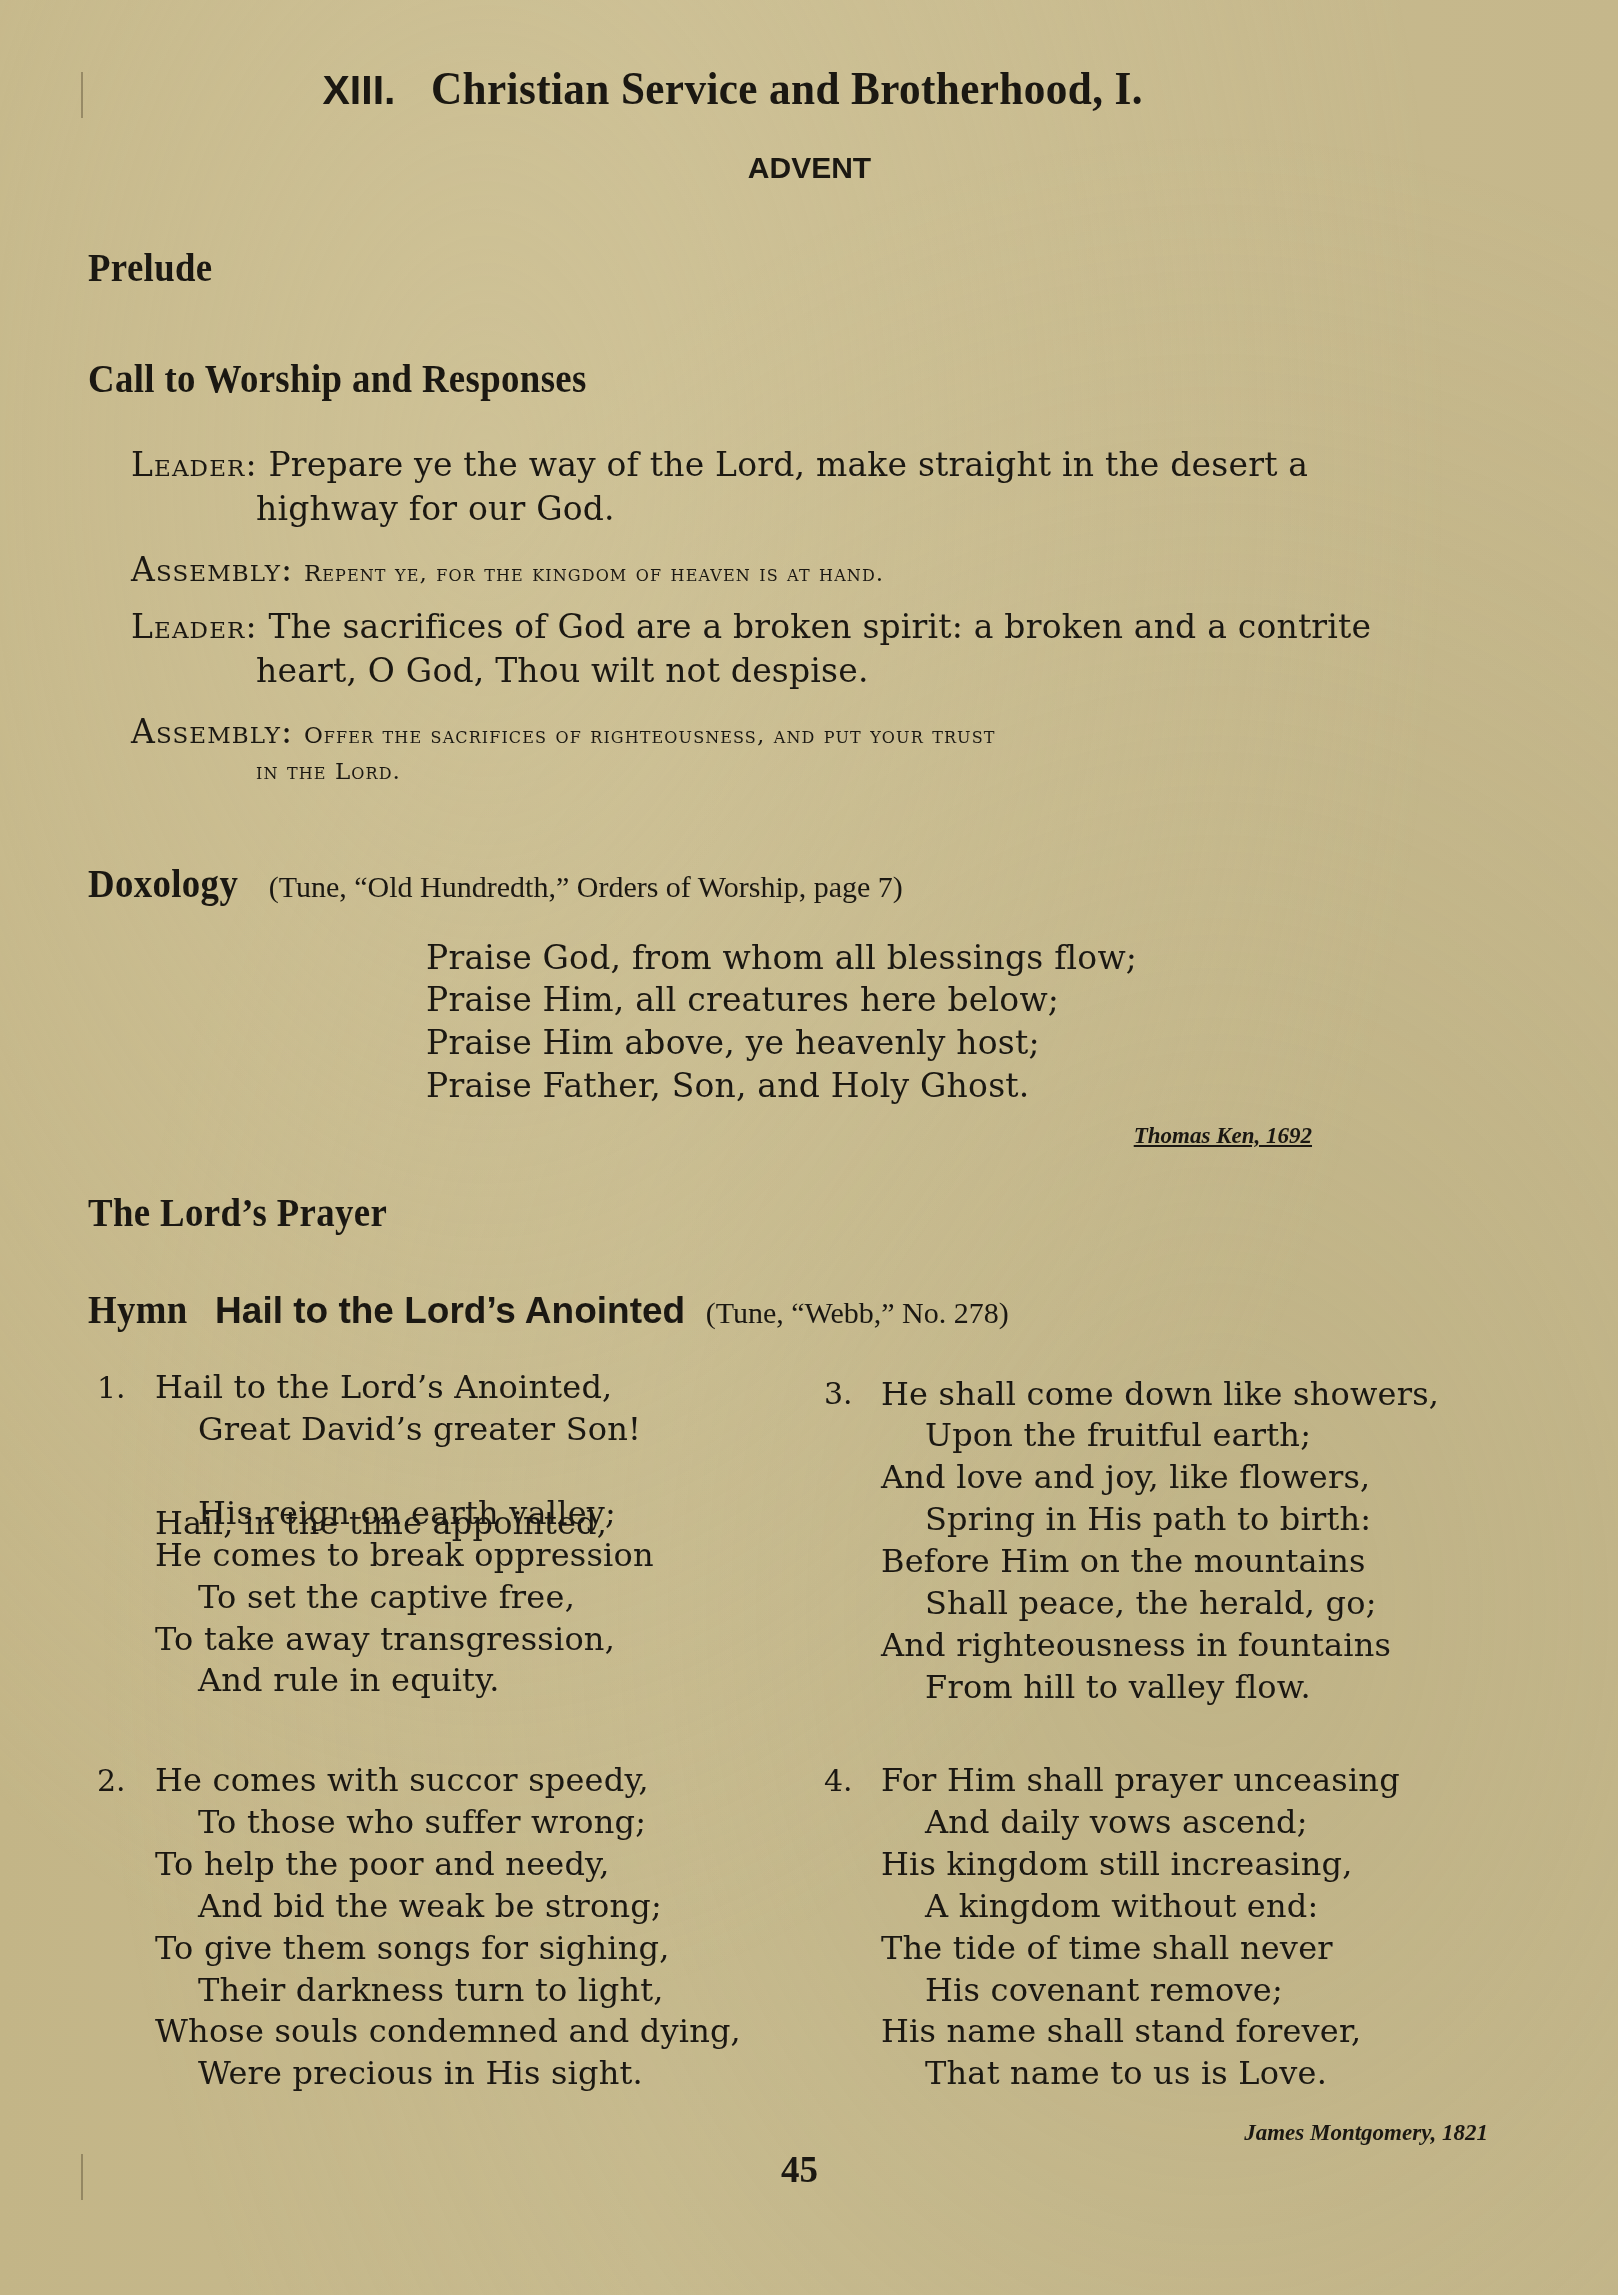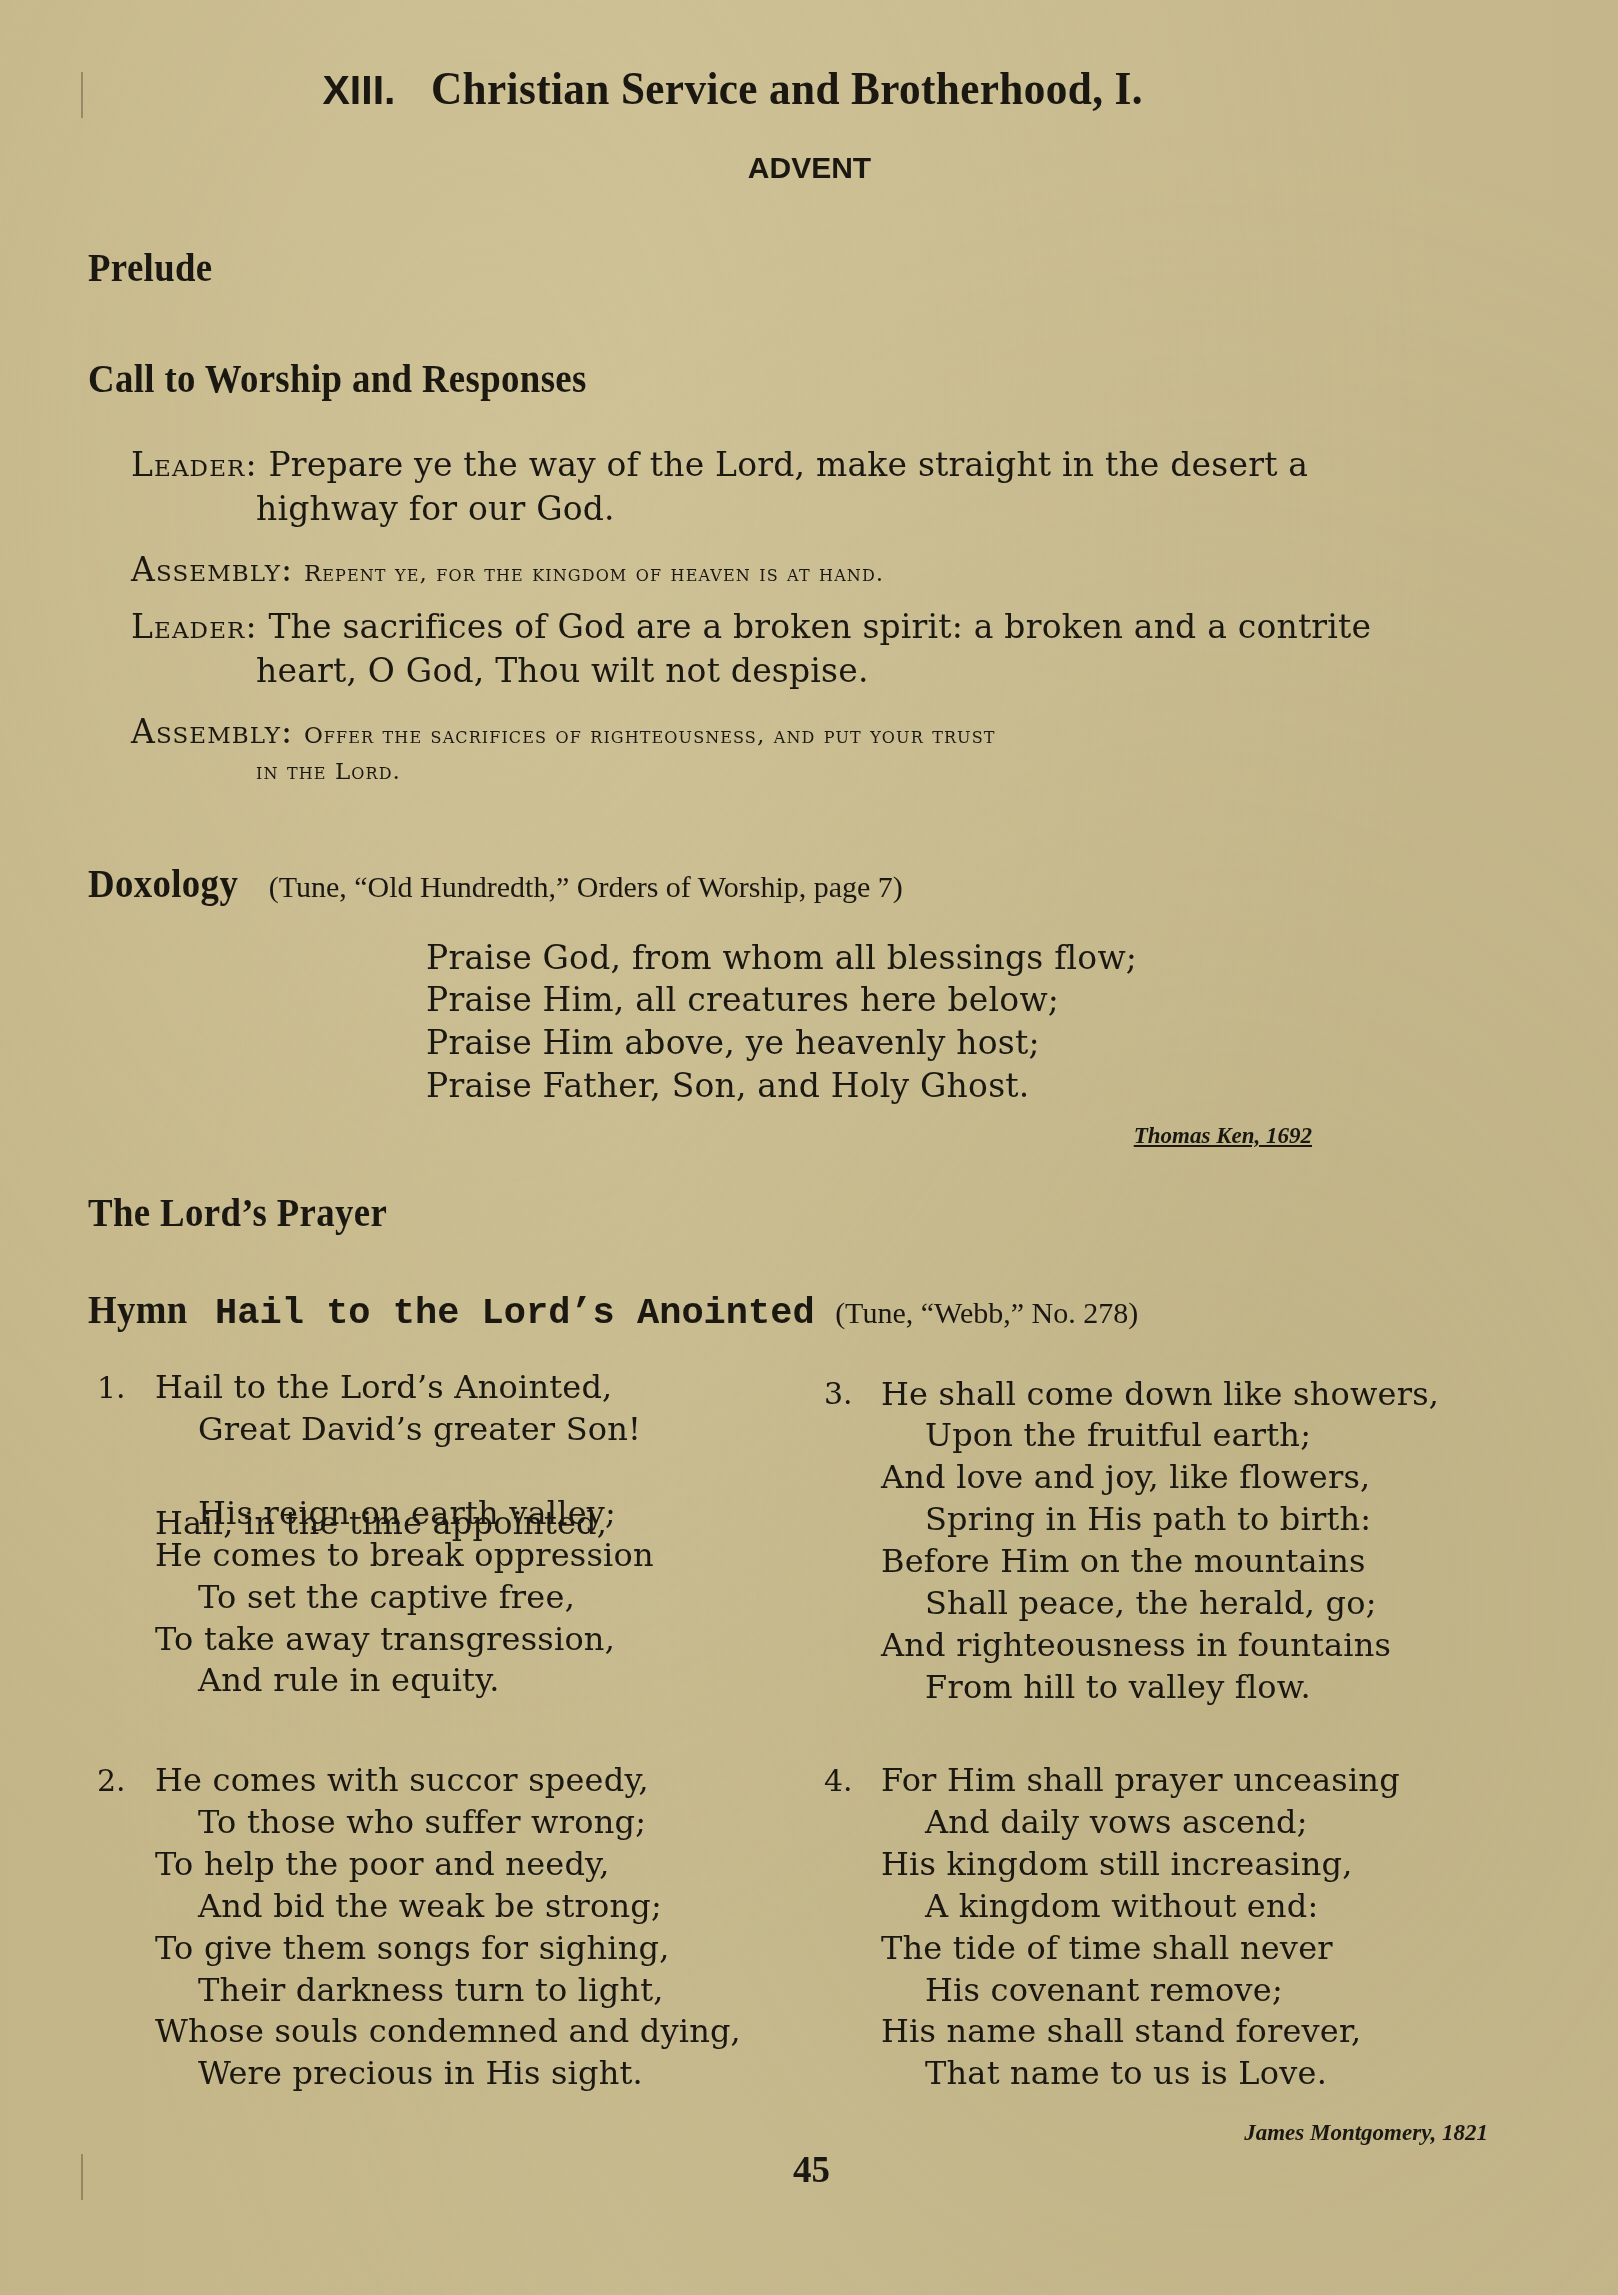--- a/index.html
+++ b/index.html
@@ -34,28 +34,28 @@
   .heading { font-size: 40px; left: 88px; }
   .body-text { font-size: 33px; font-family: "DejaVu Serif", serif; letter-spacing: 0.2px; }
   .sc-label { font-variant: small-caps; letter-spacing: 1.1px; }
   .sc-text { font-variant: small-caps; font-size: 23px; letter-spacing: 1.1px; }
   .tune-note { font-family: "Liberation Serif", serif; font-size: 30px; }
   .attrib {
     font-family: "Liberation Serif", serif; font-style: italic; font-weight: bold;
     font-size: 23px; text-align: right;
   }
   .hymn-title {
-    font-family: Liberation Mono, monospace; font-weight: bold; font-size: 37px;
+    font-family: Liberation Sans, sans-serif; font-weight: bold; font-size: 37px;
   }
   .stanza-num { font-size: 30px; font-family: "DejaVu Serif", serif; }
   .stanza-line { font-size: 32px; font-family: "DejaVu Serif", serif; letter-spacing: 0.2px; }
   .page-num {
     left: 0; width: 1599px; top: 2148px; text-align: center;
     font-family: "Liberation Serif", serif; font-weight: bold; font-size: 37px;
-    padding-left: 12px;
+    padding-left: 0;
   }
   .margin-mark { position: absolute; width: 1.5px; background: rgba(60,50,30,0.35); }
 </style>
 </head>
 <body>
 
 <div class="margin-mark" style="left:81px; top:72px; height:46px;"></div>
 <div class="margin-mark" style="left:81px; top:2154px; height:46px;"></div>
 
 <div class="abs title">

